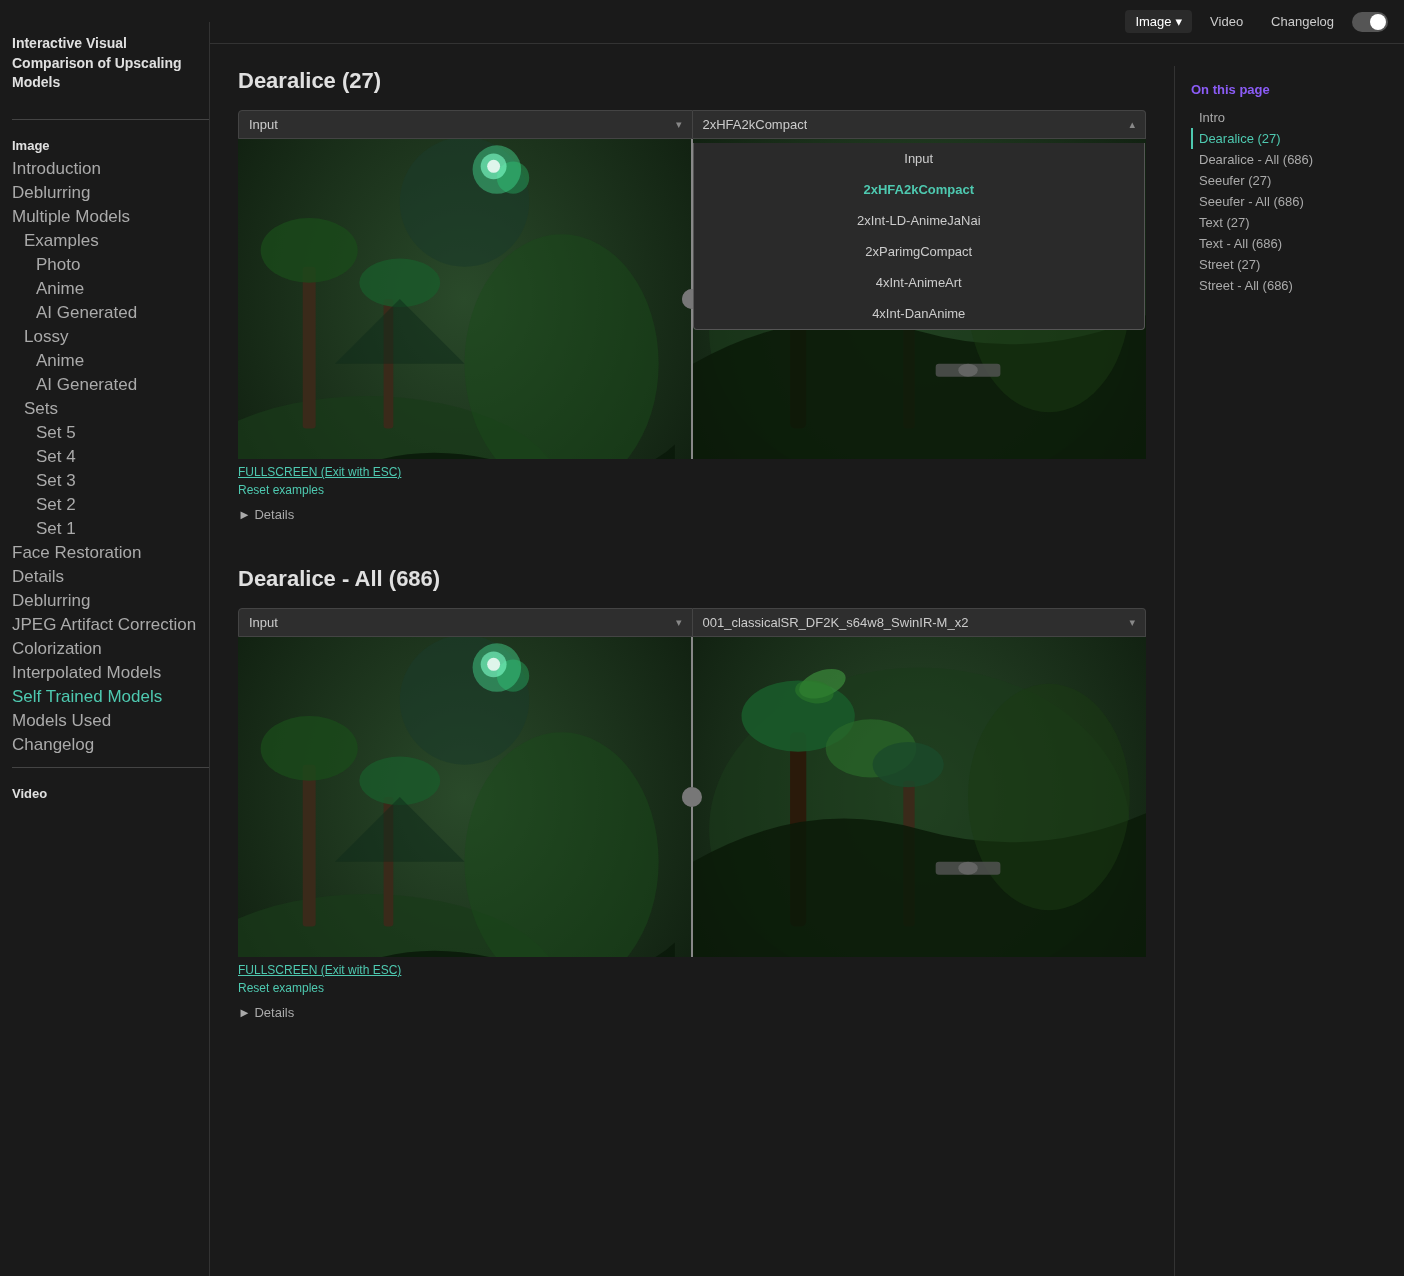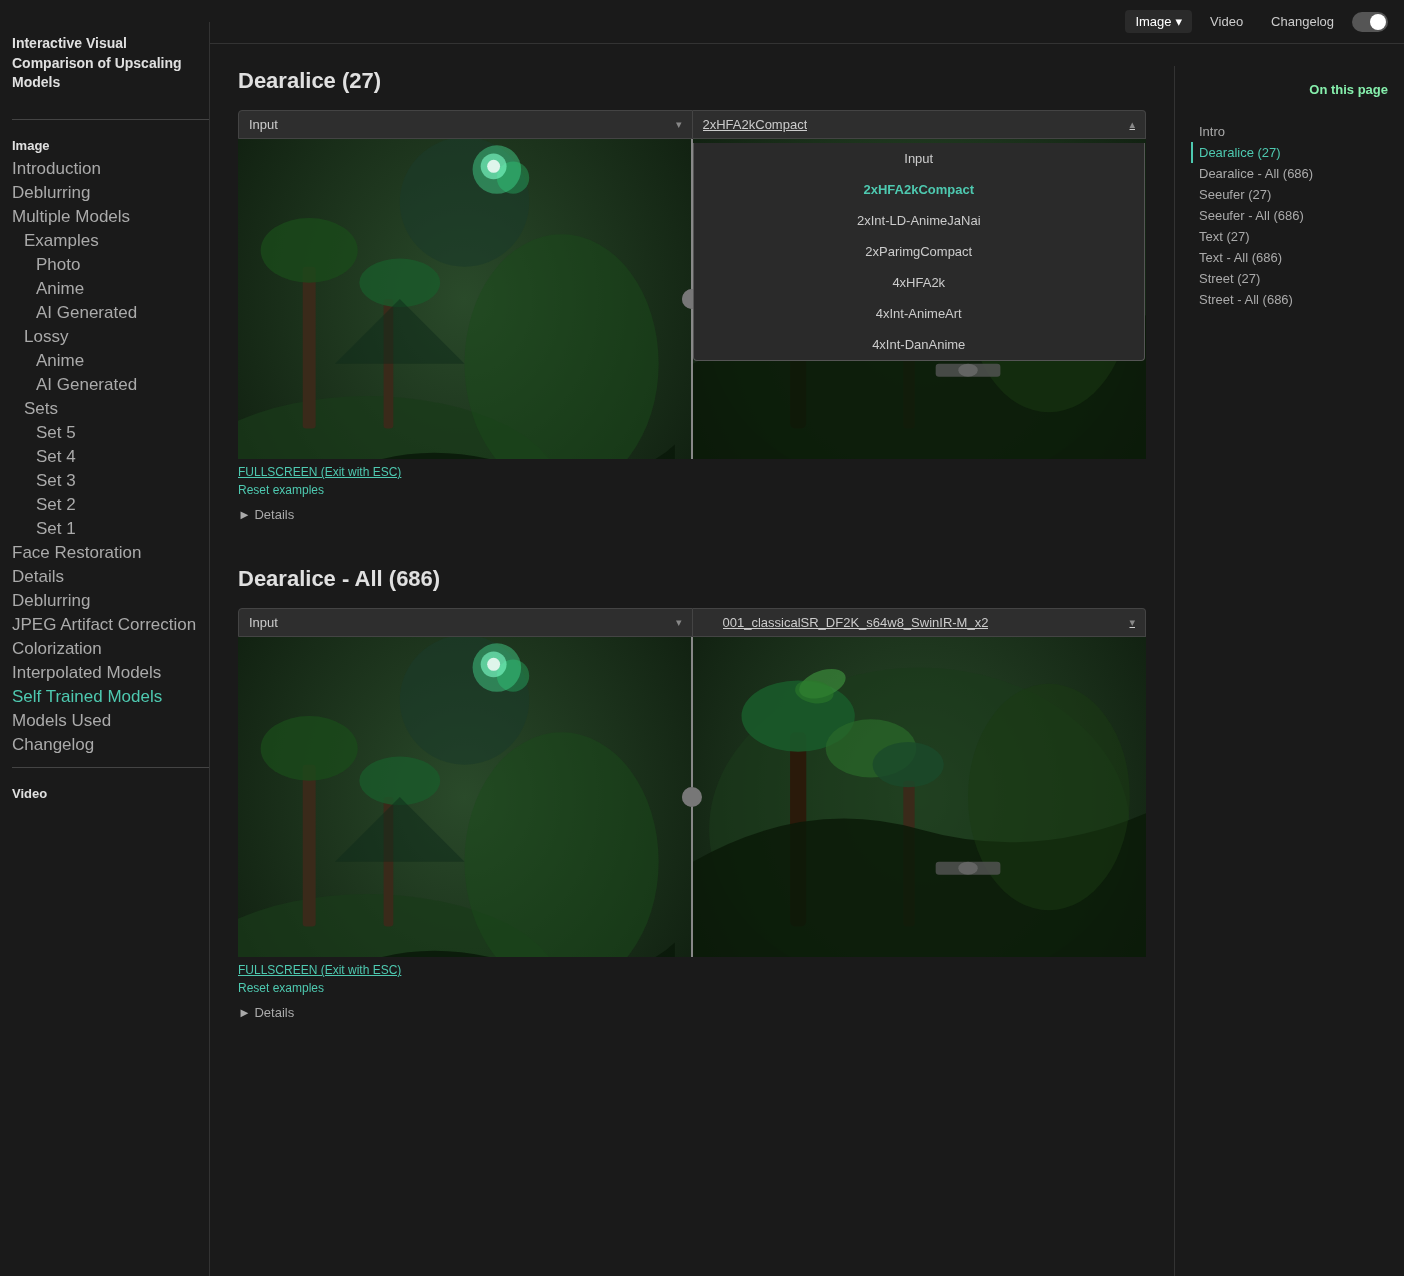--- a/index.html
+++ b/index.html
@@ -129,23 +129,22 @@
       padding: 16px 16px;
       border-left: 1px solid #333;
       position: sticky;
       top: 44px;
       height: calc(100vh - 44px);
       overflow-y: auto;
     }
     #toc .toc-title {
       font-size: 13px;
       font-weight: 600;
-      color: #86efac;
-      margin-bottom: 24px;
-      text-align: right;
+      color: #8b5cf6;
+      margin-bottom: 10px;
     }
     .toc-item {
       font-size: 13px;
       color: #aaa;
       padding: 3px 0 3px 6px;
       cursor: pointer;
       border-left: 2px solid transparent;
     }
     .toc-item.active {
       color: #4ec9b0;
@@ -176,21 +175,20 @@
       cursor: pointer;
       display: flex;
       align-items: center;
       justify-content: space-between;
       border-radius: 4px 0 0 0;
       position: relative;
     }
     .dropdown-select:last-child {
       border-radius: 0 4px 0 0;
       border-left: none;
-      text-decoration: underline;
     }
     .dropdown-select .arrow { font-size: 11px; color: #888; }
 
     .image-comparison {
       width: 100%;
       height: 320px;
       display: flex;
       background: #111;
     }
     .img-half {
@@ -348,21 +346,20 @@
                 <span class="arrow">▾</span>
               </div>
               <div class="dropdown-select" style="border-radius: 0px 4px 0px 0px; border-left: none; position: relative;">
                 <span style="overflow:hidden;text-overflow:ellipsis;white-space:nowrap;max-width:90%;">2xHFA2kCompact</span>
                 <span class="arrow">▴</span>
                 <div class="dropdown-overlay">
                   <div class="dropdown-option">Input</div>
                   <div class="dropdown-option selected">2xHFA2kCompact</div>
                   <div class="dropdown-option">2xInt-LD-AnimeJaNai</div>
                   <div class="dropdown-option">2xParimgCompact</div>
-                  <div class="dropdown-option">4xHFA2k</div>
                   <div class="dropdown-option">4xInt-AnimeArt</div>
                   <div class="dropdown-option">4xInt-DanAnime</div>
                 </div>
               </div>
             </div>
             <div class="image-comparison">
               <div class="img-half">
                 <svg width="100%" height="100%" viewBox="0 0 280 320" preserveAspectRatio="xMidYMid slice">
     <defs>
       <radialGradient id="bg0l" cx="50%" cy="50%" r="70%">
@@ -422,21 +419,21 @@
         </div>
         <div class="section">
           <h2 class="section-title">Dearalice - All (686)</h2>
           <div class="comparison-container">
             <div class="dropdowns-row">
               <div class="dropdown-select">
                 <span>Input</span>
                 <span class="arrow">▾</span>
               </div>
               <div class="dropdown-select" style="border-radius: 0px 4px 0px 0px; border-left: none; position: relative;">
-                <span style="overflow:hidden;text-overflow:ellipsis;white-space:nowrap;max-width:90%;margin-left:20px;">001_classicalSR_DF2K_s64w8_SwinIR-M_x2</span>
+                <span style="overflow:hidden;text-overflow:ellipsis;white-space:nowrap;max-width:90%;">001_classicalSR_DF2K_s64w8_SwinIR-M_x2</span>
                 <span class="arrow">▾</span>
               </div>
             </div>
             <div class="image-comparison">
               <div class="img-half">
                 <svg width="100%" height="100%" viewBox="0 0 280 320" preserveAspectRatio="xMidYMid slice">
     <defs>
       <radialGradient id="bg1l" cx="50%" cy="50%" r="70%">
         <stop offset="0%" stop-color="#2a4a2a"></stop>
         <stop offset="100%" stop-color="#0d1a0d"></stop>

